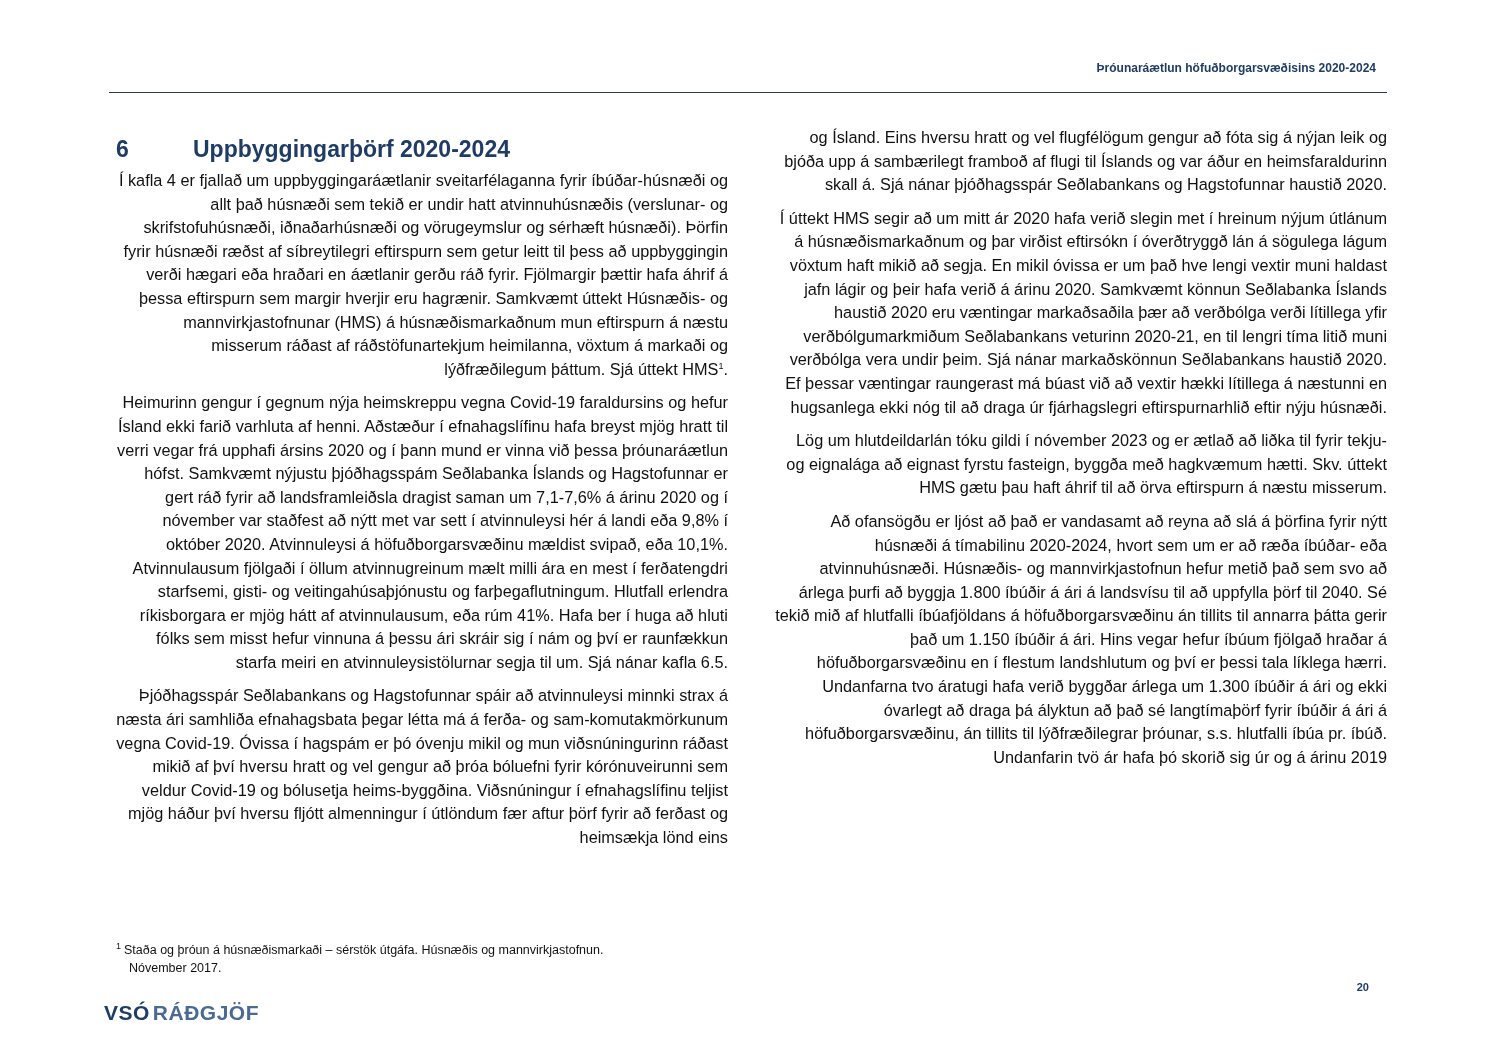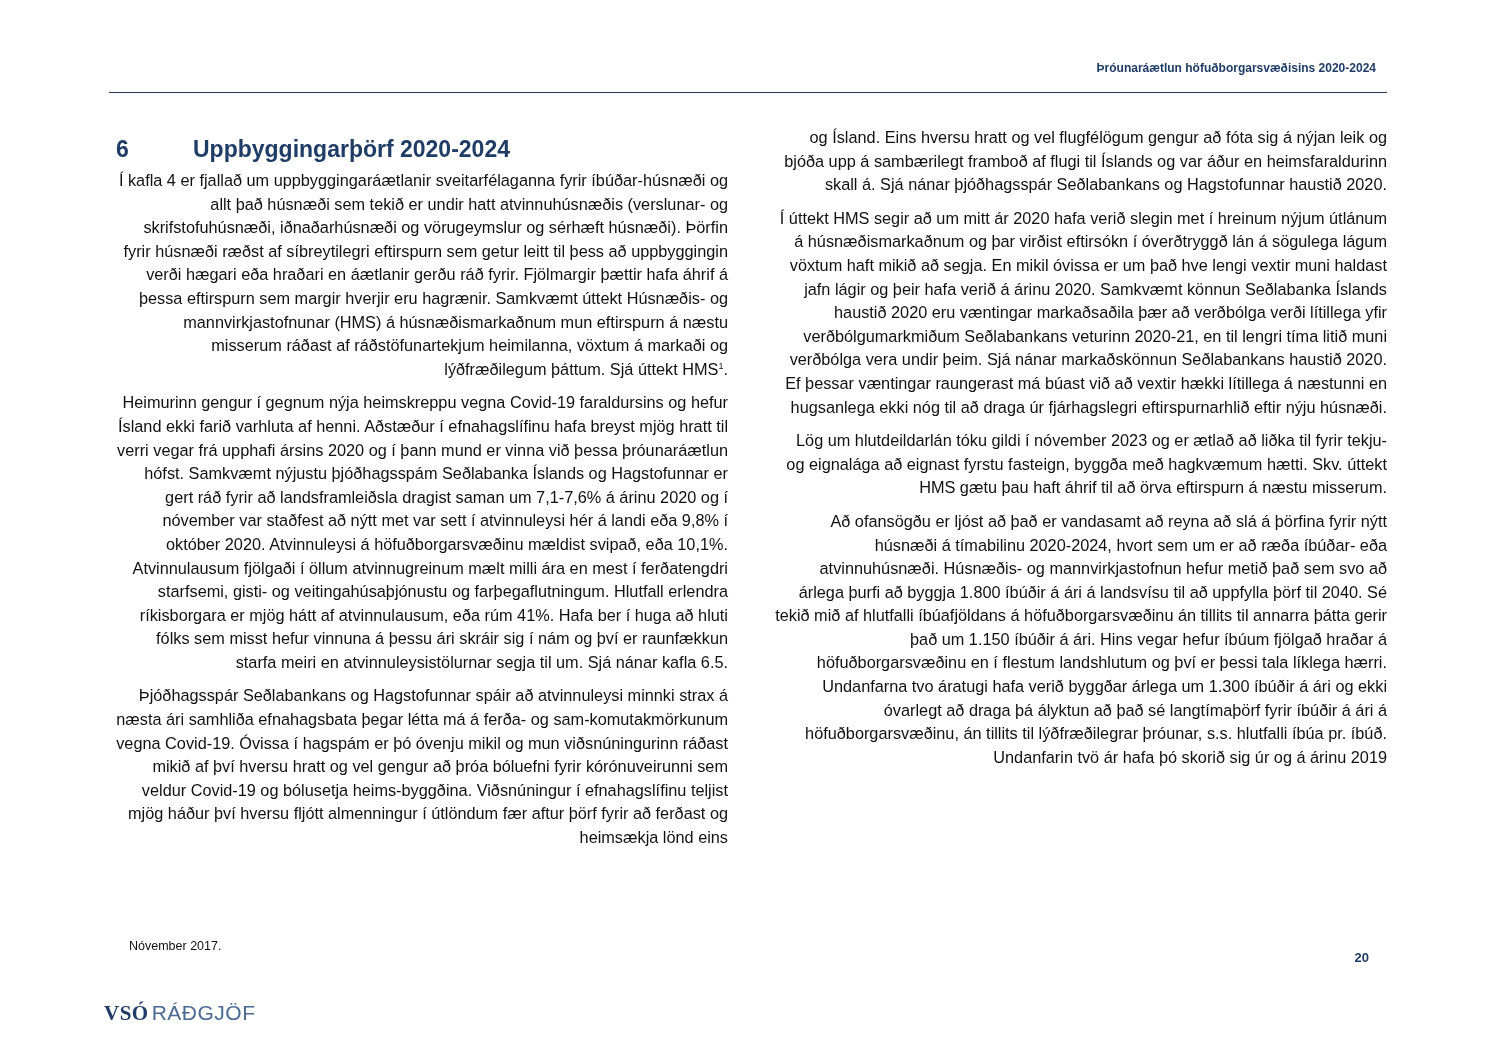--- a/index.html
+++ b/index.html
@@ -16,23 +16,23 @@
          line-height: 30px; }
   .section-heading .num { display: inline-block; width: 77px; }
   p { margin: 0 0 10px 0; text-align: right; }
   sup { font-size: 9px; line-height: 0; vertical-align: 6px; }
   .footnote { position: absolute; left: 116px; top: 937px; width: 600px; font-size: 12.5px;
          line-height: 18px; }
   .footnote .fn-mark { font-size: 9px; vertical-align: 5px; margin-right: 3px; }
   .footnote .fn-cont { padding-left: 13px; }
   .logo { position: absolute; left: 104px; top: 1001px; font-size: 21px; letter-spacing: 0.5px;
          color: #1f3c66; font-family: "Liberation Sans", sans-serif; }
-  .logo .bold { font-weight: bold; font-family: Liberation Serif, serif; }
-  .logo .light { font-weight: normal; color: #4a6a94; margin-left: 3px; }
-  .page-number { position: absolute; right: 131px; top: 950px; font-size: 13px; font-weight: bold;
+  .logo .bold { font-weight: bold; }
+  .logo .light { font-weight: bold; color: #4a6a94; margin-left: 3px; }
+  .page-number { position: absolute; right: 131px; top: 981px; font-size: 11px; font-weight: bold;
          color: #1f3c66; }
 </style>
 </head>
 <body>
 
 <div class="running-header">Þróunaráætlun höfuðborgarsvæðisins 2020-2024</div>
 <div class="header-rule"></div>
 
 <div class="col col-left">
   <div class="section-heading">
@@ -44,19 +44,20 @@
 </div>
 
 <div class="col col-right">
   <p>og Ísland. Eins hversu hratt og vel flugfélögum gengur að fóta sig á nýjan leik og bjóða upp á sambærilegt framboð af flugi til Íslands og var áður en heimsfaraldurinn skall á. Sjá nánar þjóðhagsspár Seðlabankans og Hagstofunnar haustið 2020.</p>
   <p>Í úttekt HMS segir að um mitt ár 2020 hafa verið slegin met í hreinum nýjum útlánum á húsnæðismarkaðnum og þar virðist eftirsókn í óverðtryggð lán á sögulega lágum vöxtum haft mikið að segja. En mikil óvissa er um það hve lengi vextir muni haldast jafn lágir og þeir hafa verið á árinu 2020. Samkvæmt könnun Seðlabanka Íslands haustið 2020 eru væntingar markaðsaðila þær að verðbólga verði lítillega yfir verðbólgumarkmiðum Seðlabankans veturinn 2020-21, en til lengri tíma litið muni verðbólga vera undir þeim. Sjá nánar markaðskönnun Seðlabankans haustið 2020. Ef þessar væntingar raungerast má búast við að vextir hækki lítillega á næstunni en hugsanlega ekki nóg til að draga úr fjárhagslegri eftirspurnarhlið eftir nýju húsnæði.</p>
   <p>Lög um hlutdeildarlán tóku gildi í nóvember 2023 og er ætlað að liðka til fyrir tekju- og eignalága að eignast fyrstu fasteign, byggða með hagkvæmum hætti. Skv. úttekt HMS gætu þau haft áhrif til að örva eftirspurn á næstu misserum.</p>
   <p>Að ofansögðu er ljóst að það er vandasamt að reyna að slá á þörfina fyrir nýtt húsnæði á tímabilinu 2020-2024, hvort sem um er að ræða íbúðar- eða atvinnuhúsnæði. Húsnæðis- og mannvirkjastofnun hefur metið það sem svo að árlega þurfi að byggja 1.800 íbúðir á ári á landsvísu til að uppfylla þörf til 2040. Sé tekið mið af hlutfalli íbúafjöldans á höfuðborgarsvæðinu án tillits til annarra þátta gerir það um 1.150 íbúðir á ári. Hins vegar hefur íbúum fjölgað hraðar á höfuðborgarsvæðinu en í flestum landshlutum og því er þessi tala líklega hærri. Undanfarna tvo áratugi hafa verið byggðar árlega um 1.300 íbúðir á ári og ekki óvarlegt að draga þá ályktun að það sé langtímaþörf fyrir íbúðir á ári á höfuðborgarsvæðinu, án tillits til lýðfræðilegrar þróunar, s.s. hlutfalli íbúa pr. íbúð. Undanfarin tvö ár hafa þó skorið sig úr og á árinu 2019</p>
 </div>
 
 <div class="footnote">
+  <div><span class="fn-mark">1</span><span>Staða og þróun á húsnæðismarkaði – sérstök útgáfa. Húsnæðis og mannvirkjastofnun.</span></div>
   <div class="fn-cont">Nóvember 2017.</div>
 </div>
 
 <div class="logo">
   <span class="bold">VSÓ</span><span class="light">RÁÐGJÖF</span>
 </div>
 <div class="page-number">20</div>
 
 </body></html>

